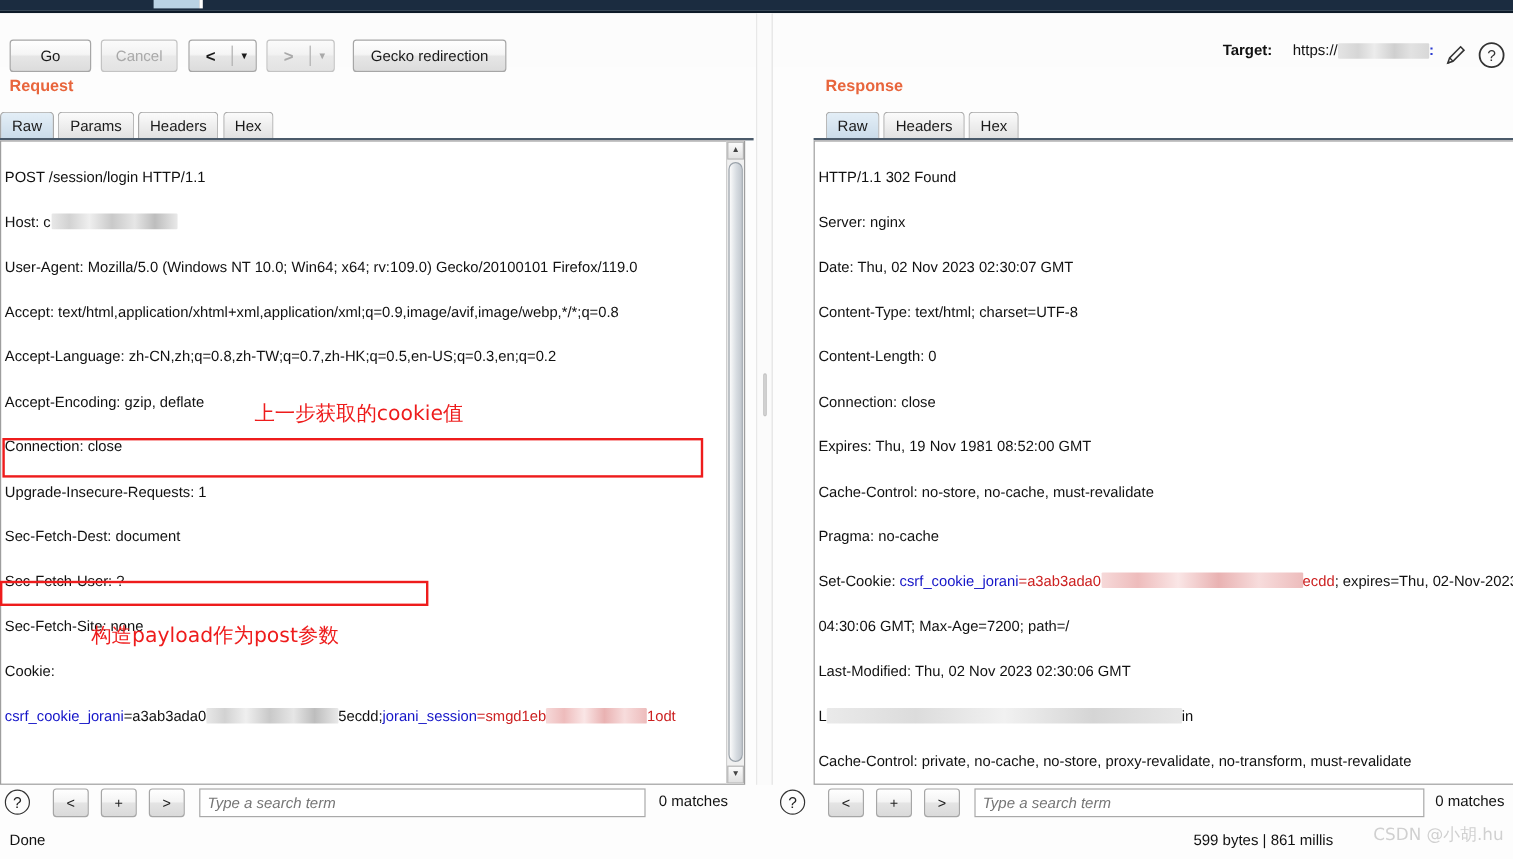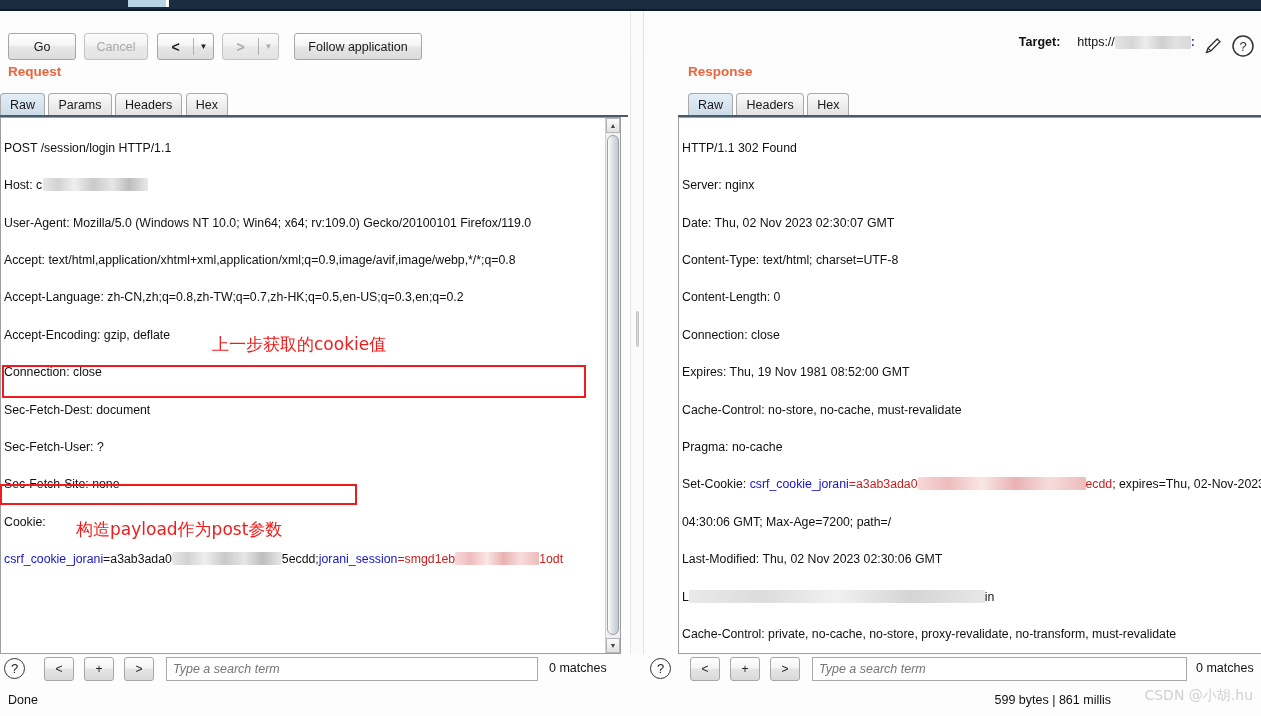--- a/index.html
+++ b/index.html
@@ -295,21 +295,21 @@
     </div>
 
     <div class="btn disabled" id="fwd-btn">
       <div class="navsplit">
         <div class="arrowpart">&gt;</div>
         <div class="divider"></div>
         <div class="caretpart">▼</div>
       </div>
     </div>
 
-    <div class="btn" id="follow-btn">Follow application</div>
+    <div class="btn" id="follow-btn">Gecko redirection</div>
 
     <div class="target-wrap">
       <span>Target:</span>
       <span class="target-url">https://</span>
       <span class="redact-inline" style="width:76px"></span>
       <span style="color:#2b3ad0;font-weight:bold">:</span>
     </div>
 
     <div class="icon-btn" id="edit-icon-btn">
       <svg width="22" height="22" viewBox="0 0 22 22">
@@ -339,20 +339,21 @@
 
     <div class="msgbox">
       <div class="msgtext">
 <div>POST /session/login HTTP/1.1</div>
 <div><span>Host: c</span><span class="blob gray" style="width:105px;margin-left:1px"></span></div>
 <div>User-Agent: Mozilla/5.0 (Windows NT 10.0; Win64; x64; rv:109.0) Gecko/20100101 Firefox/119.0</div>
 <div>Accept: text/html,application/xhtml+xml,application/xml;q=0.9,image/avif,image/webp,*/*;q=0.8</div>
 <div>Accept-Language: zh-CN,zh;q=0.8,zh-TW;q=0.7,zh-HK;q=0.5,en-US;q=0.3,en;q=0.2</div>
 <div>Accept-Encoding: gzip, deflate</div>
 <div>Connection: close</div>
+<div>Upgrade-Insecure-Requests: 1</div>
 <div>Sec-Fetch-Dest: document</div>
 <div>Sec-Fetch-User: ?</div>
 <div>Sec-Fetch-Site: none</div>
 <div>Cookie:</div>
 <div><span class="bluekey">csrf_cookie_jorani</span><span>=a3ab3ada0</span><span class="blob gray" style="width:110px"></span><span>5ecdd;</span><span class="bluekey">jorani_session</span><span class="redval">=smgd1eb</span><span class="blob pink" style="width:84px"></span><span class="redval">1odt</span></div>
 
 
 
 
 

